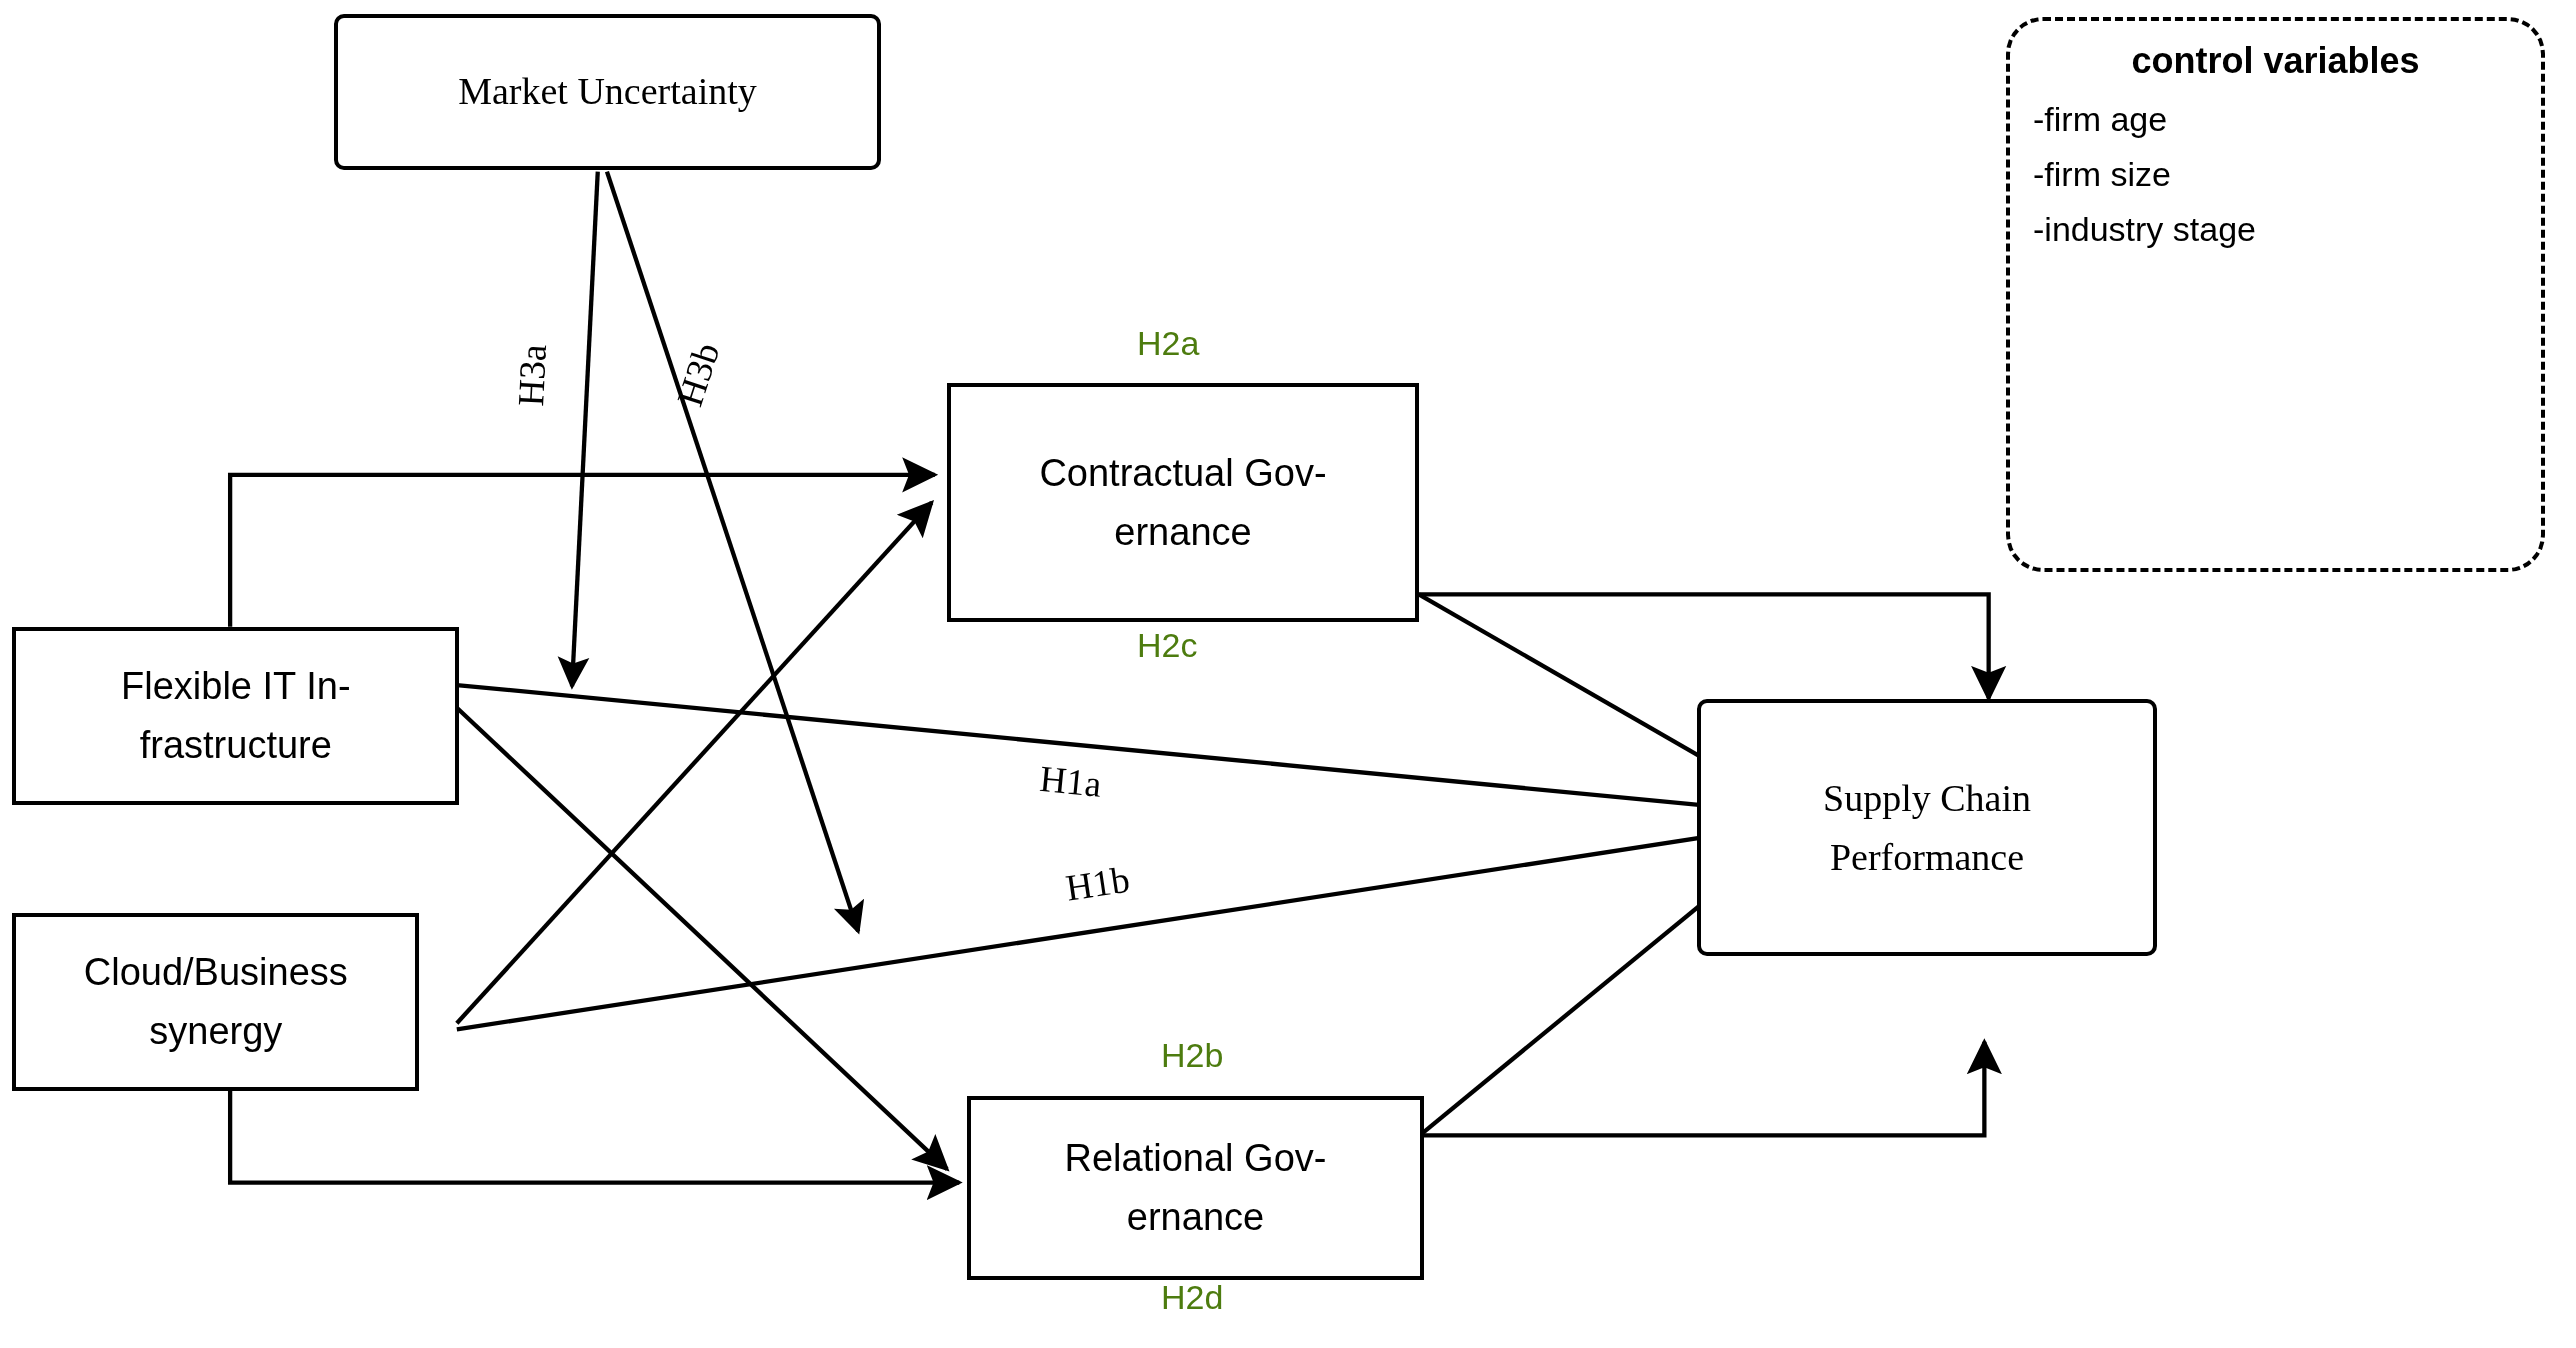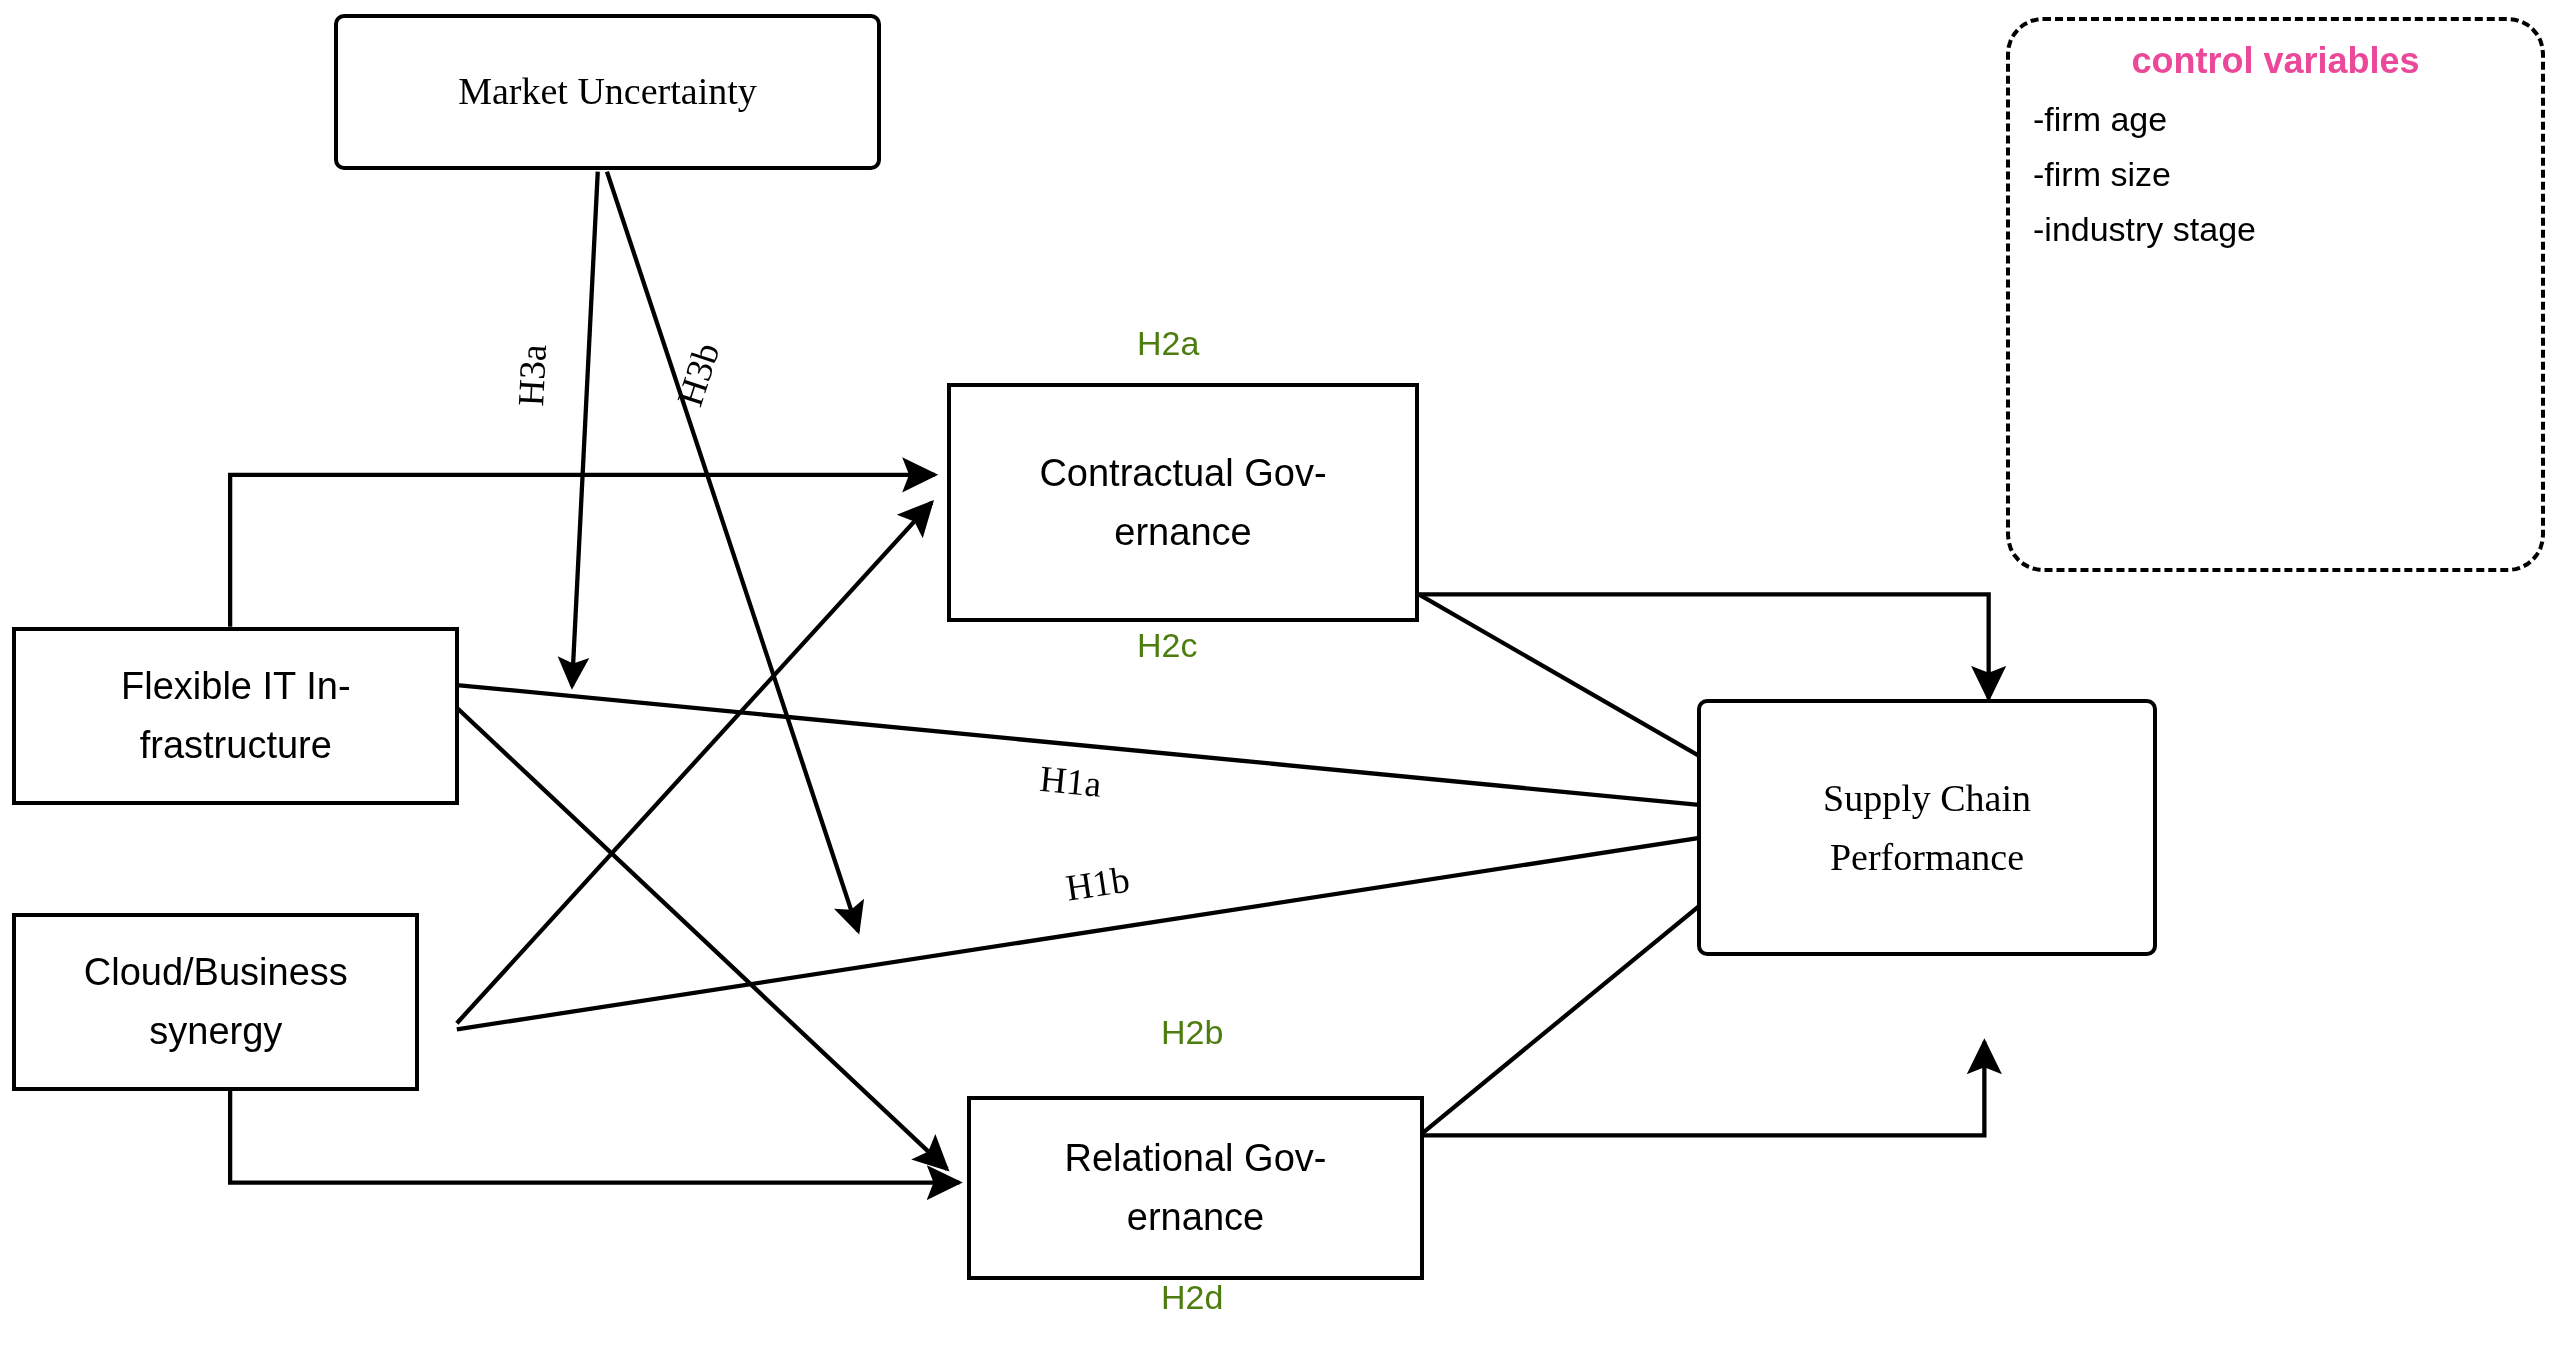--- a/index.html
+++ b/index.html
@@ -53,21 +53,21 @@
     border-radius:37px;
     background:#ffffff;
     z-index:5;
     padding:16px 23px 6.1px 23px;
   }
   .ctrl .ctitle{
     font-family:"Liberation Sans", sans-serif;
     font-weight:bold;
     font-size:36px;
     text-align:center;
-    color:#ec4899;
+    color:#000000;
     margin:2.5px 0 18.4px 0;
     white-space:nowrap;
   }
   .ctrl .citem{
     font-family:"Liberation Sans", sans-serif;
     font-size:34px;
     color:#000;
     margin:0 0 16px 0;
     white-space:nowrap;
     text-align:left;
@@ -139,21 +139,21 @@
 
   <div class="node round" style="left:1697px;top:699px;width:460px;height:257px;">
     <span class="ln">Supply Chain</span>
     <span class="ln">Performance</span>
   </div>
 
   <div class="hlabel" style="left:1137px;top:324px;">H2a</div>
 
   <div class="hlabel" style="left:1137px;top:626px;">H2c</div>
 
-  <div class="hlabel" style="left:1161px;top:1013px;">H2b</div>
+  <div class="hlabel" style="left:1161px;top:1036px;">H2b</div>
 
   <div class="hlabel" style="left:1161px;top:1278px;">H2d</div>
 
   <div class="vlabel" style="left:1042px;top:757px;transform:rotate(5.5deg);">H1a</div>
 
   <div class="vlabel" style="left:1063px;top:867px;transform:rotate(-8.5deg);">H1b</div>
 
   <div class="vlabel" style="left:509px;top:405px;transform:rotate(-87deg);">H3a</div>
 
   <div class="vlabel" style="left:668px;top:398px;transform:rotate(-72deg);">H3b</div>

